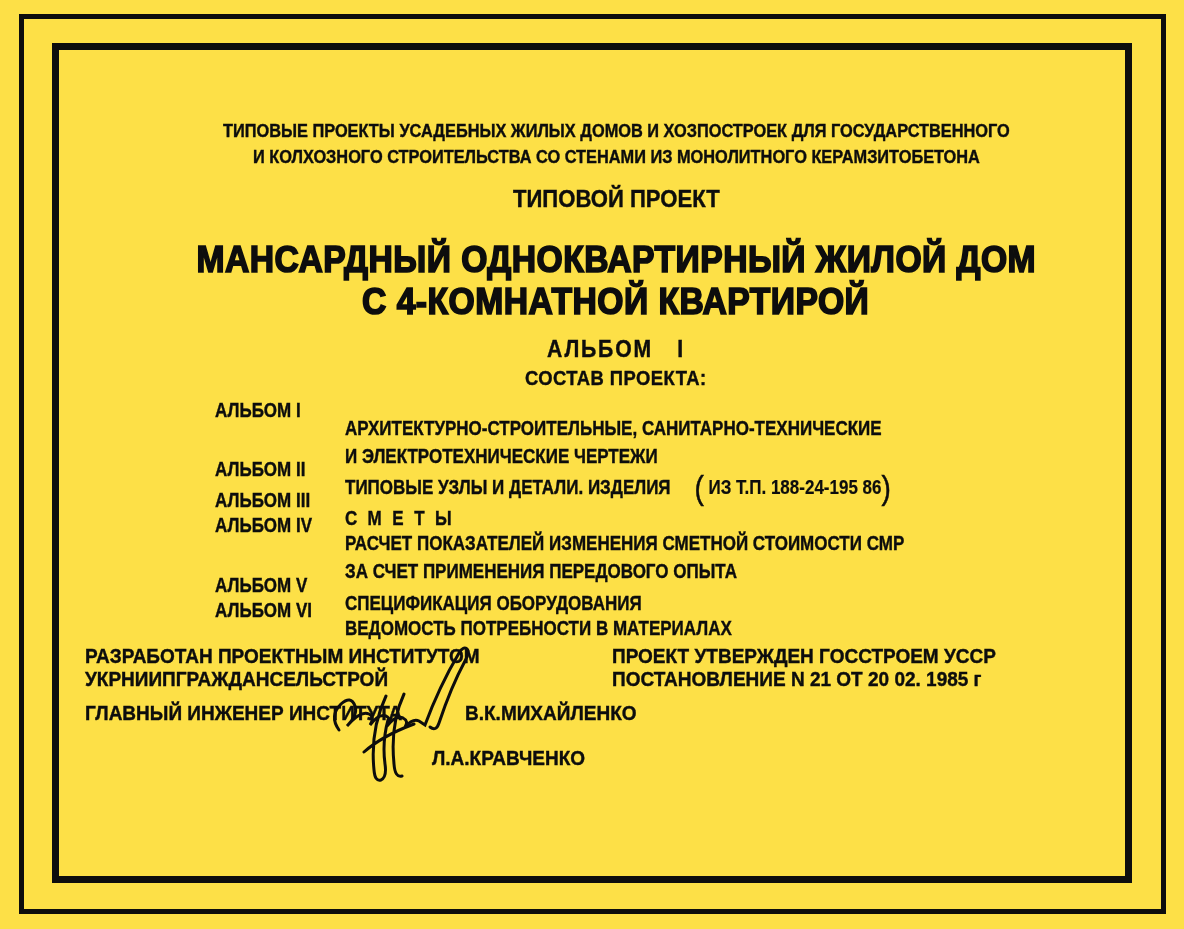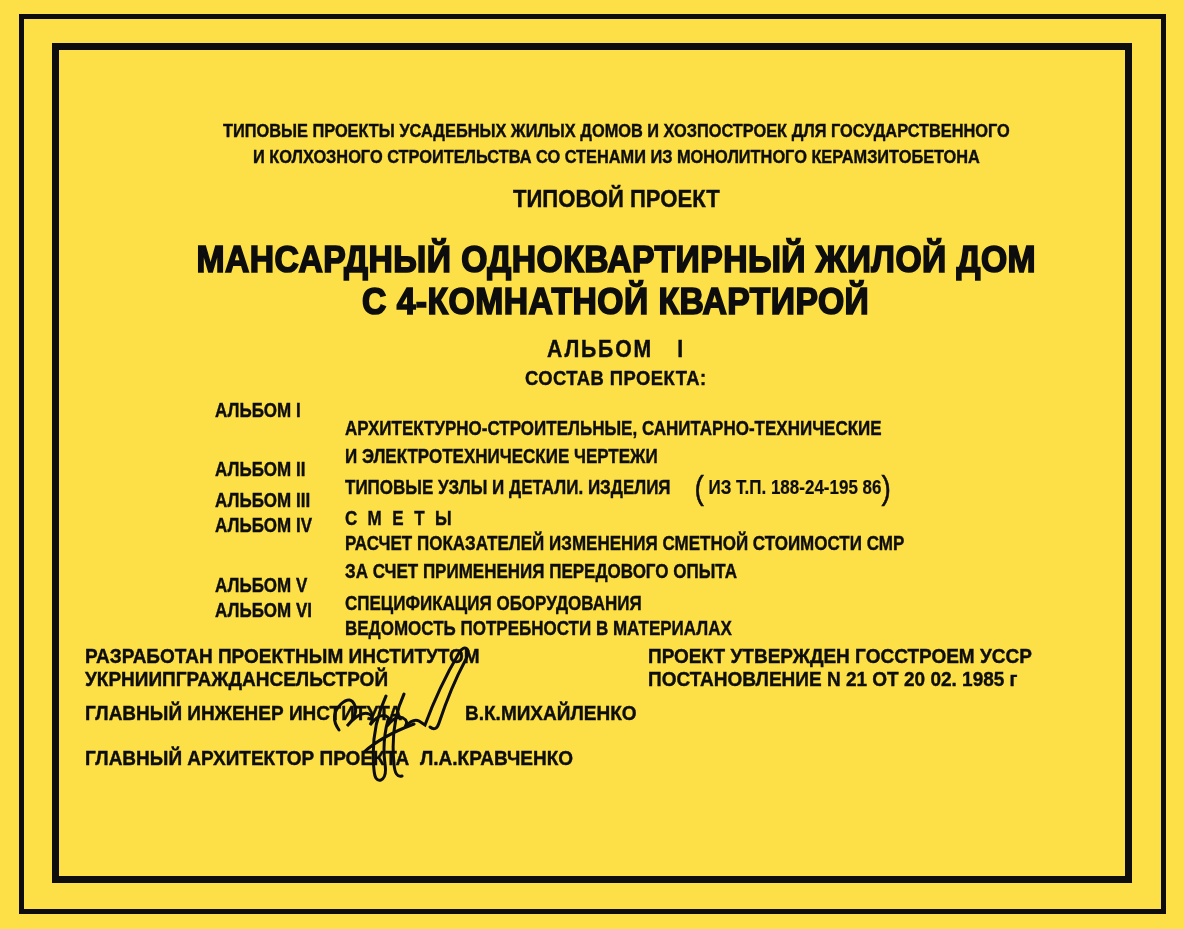--- a/index.html
+++ b/index.html
@@ -59,21 +59,21 @@
   .album-desc .inner { transform: scaleX(0.85); transform-origin: 0 0; width: 118%; }
   .album-label .inner { display:inline-block; transform: scaleX(0.85); transform-origin: 0 50%; white-space: nowrap; }
   .spaced { letter-spacing: 0.62em; }
   .note { margin-left: 28px; white-space: nowrap; }
   .note-text { font-weight: bold; -webkit-text-stroke: 0.2px #0d0d0d; }
   .paren { font-size: 33px; font-weight: 400; vertical-align: -5px; -webkit-text-stroke: 0.5px #0d0d0d; }
 
   .foot { font-size: 20px; line-height: 23px; font-weight: bold; }
   .foot .inner { transform: scaleX(0.95); transform-origin: 0 0; width: 106%; }
   .fl { left: 85px; }
-  .fr { left: 648px; }
+  .fr { left: 612px; }
   .role { white-space: nowrap; }
   .sig-name { white-space: nowrap; }
 
   svg.signature { position: absolute; overflow: visible; }
 </style>
 </head>
 <body>
 
 <div class="page">
   <div class="frame-outer"></div>
@@ -168,24 +168,21 @@
   <div class="abs foot ink" style="top:702px; left:85px;">
     <span class="cx cx-l s95 role">ГЛАВНЫЙ ИНЖЕНЕР ИНСТИТУТА</span>
   </div>
   <div class="abs foot ink" style="top:702px; left:465px;">
     <span class="cx cx-l s95 sig-name">В.К.МИХАЙЛЕНКО</span>
   </div>
   <svg class="signature" style="left:325px; top:634px;" width="150" height="112" viewBox="0 0 150 112">
     <path d="M14 96 q-10 -14 2 -26 q10 -9 14 2 q3 9 -8 20 q14 -16 22 -12 q6 3 1 11 q9 -12 16 -9 q6 3 1 10 q9 -11 16 -8 q6 3 2 9 q8 -9 14 -6 l6 4 q14 -38 34 -72 q4 -7 8 -4 q3 3 -2 12 q-14 26 -26 62 q-3 9 -9 4" fill="none" stroke="#0d0d0d" stroke-width="3" stroke-linecap="round"></path>
   </svg>
 
-  <div class="abs foot ink" style="top:747px; left:85px;">
-    <span class="cx cx-l s95 role">ГЛАВНЫЙ АРХИТЕКТОР ПРОЕКТА</span>
-  </div>
-  <div class="abs foot ink" style="top:747px; left:420px;">
+  <div class="abs foot ink" style="top:747px; left:432px;">
     <span class="cx cx-l s95 sig-name">Л.А.КРАВЧЕНКО</span>
   </div>
   <svg class="signature" style="left:352px; top:690px;" width="75" height="108" viewBox="0 0 75 108">
     <path d="M34 6 q-16 34 -12 74 q1 12 7 10 q6 -3 4 -16 q-3 -22 3 -44 M52 4 q-14 30 -10 70 q1 14 8 12 M12 62 q18 -16 50 -28" fill="none" stroke="#0d0d0d" stroke-width="3" stroke-linecap="round"></path>
   </svg>
 
   <div class="abs foot fr ink" style="top:645px; width:470px;">
     <div class="inner">
       <div>ПРОЕКТ УТВЕРЖДЕН ГОССТРОЕМ УССР</div>
       <div>ПОСТАНОВЛЕНИЕ N 21 ОТ 20 02. 1985 г</div>

